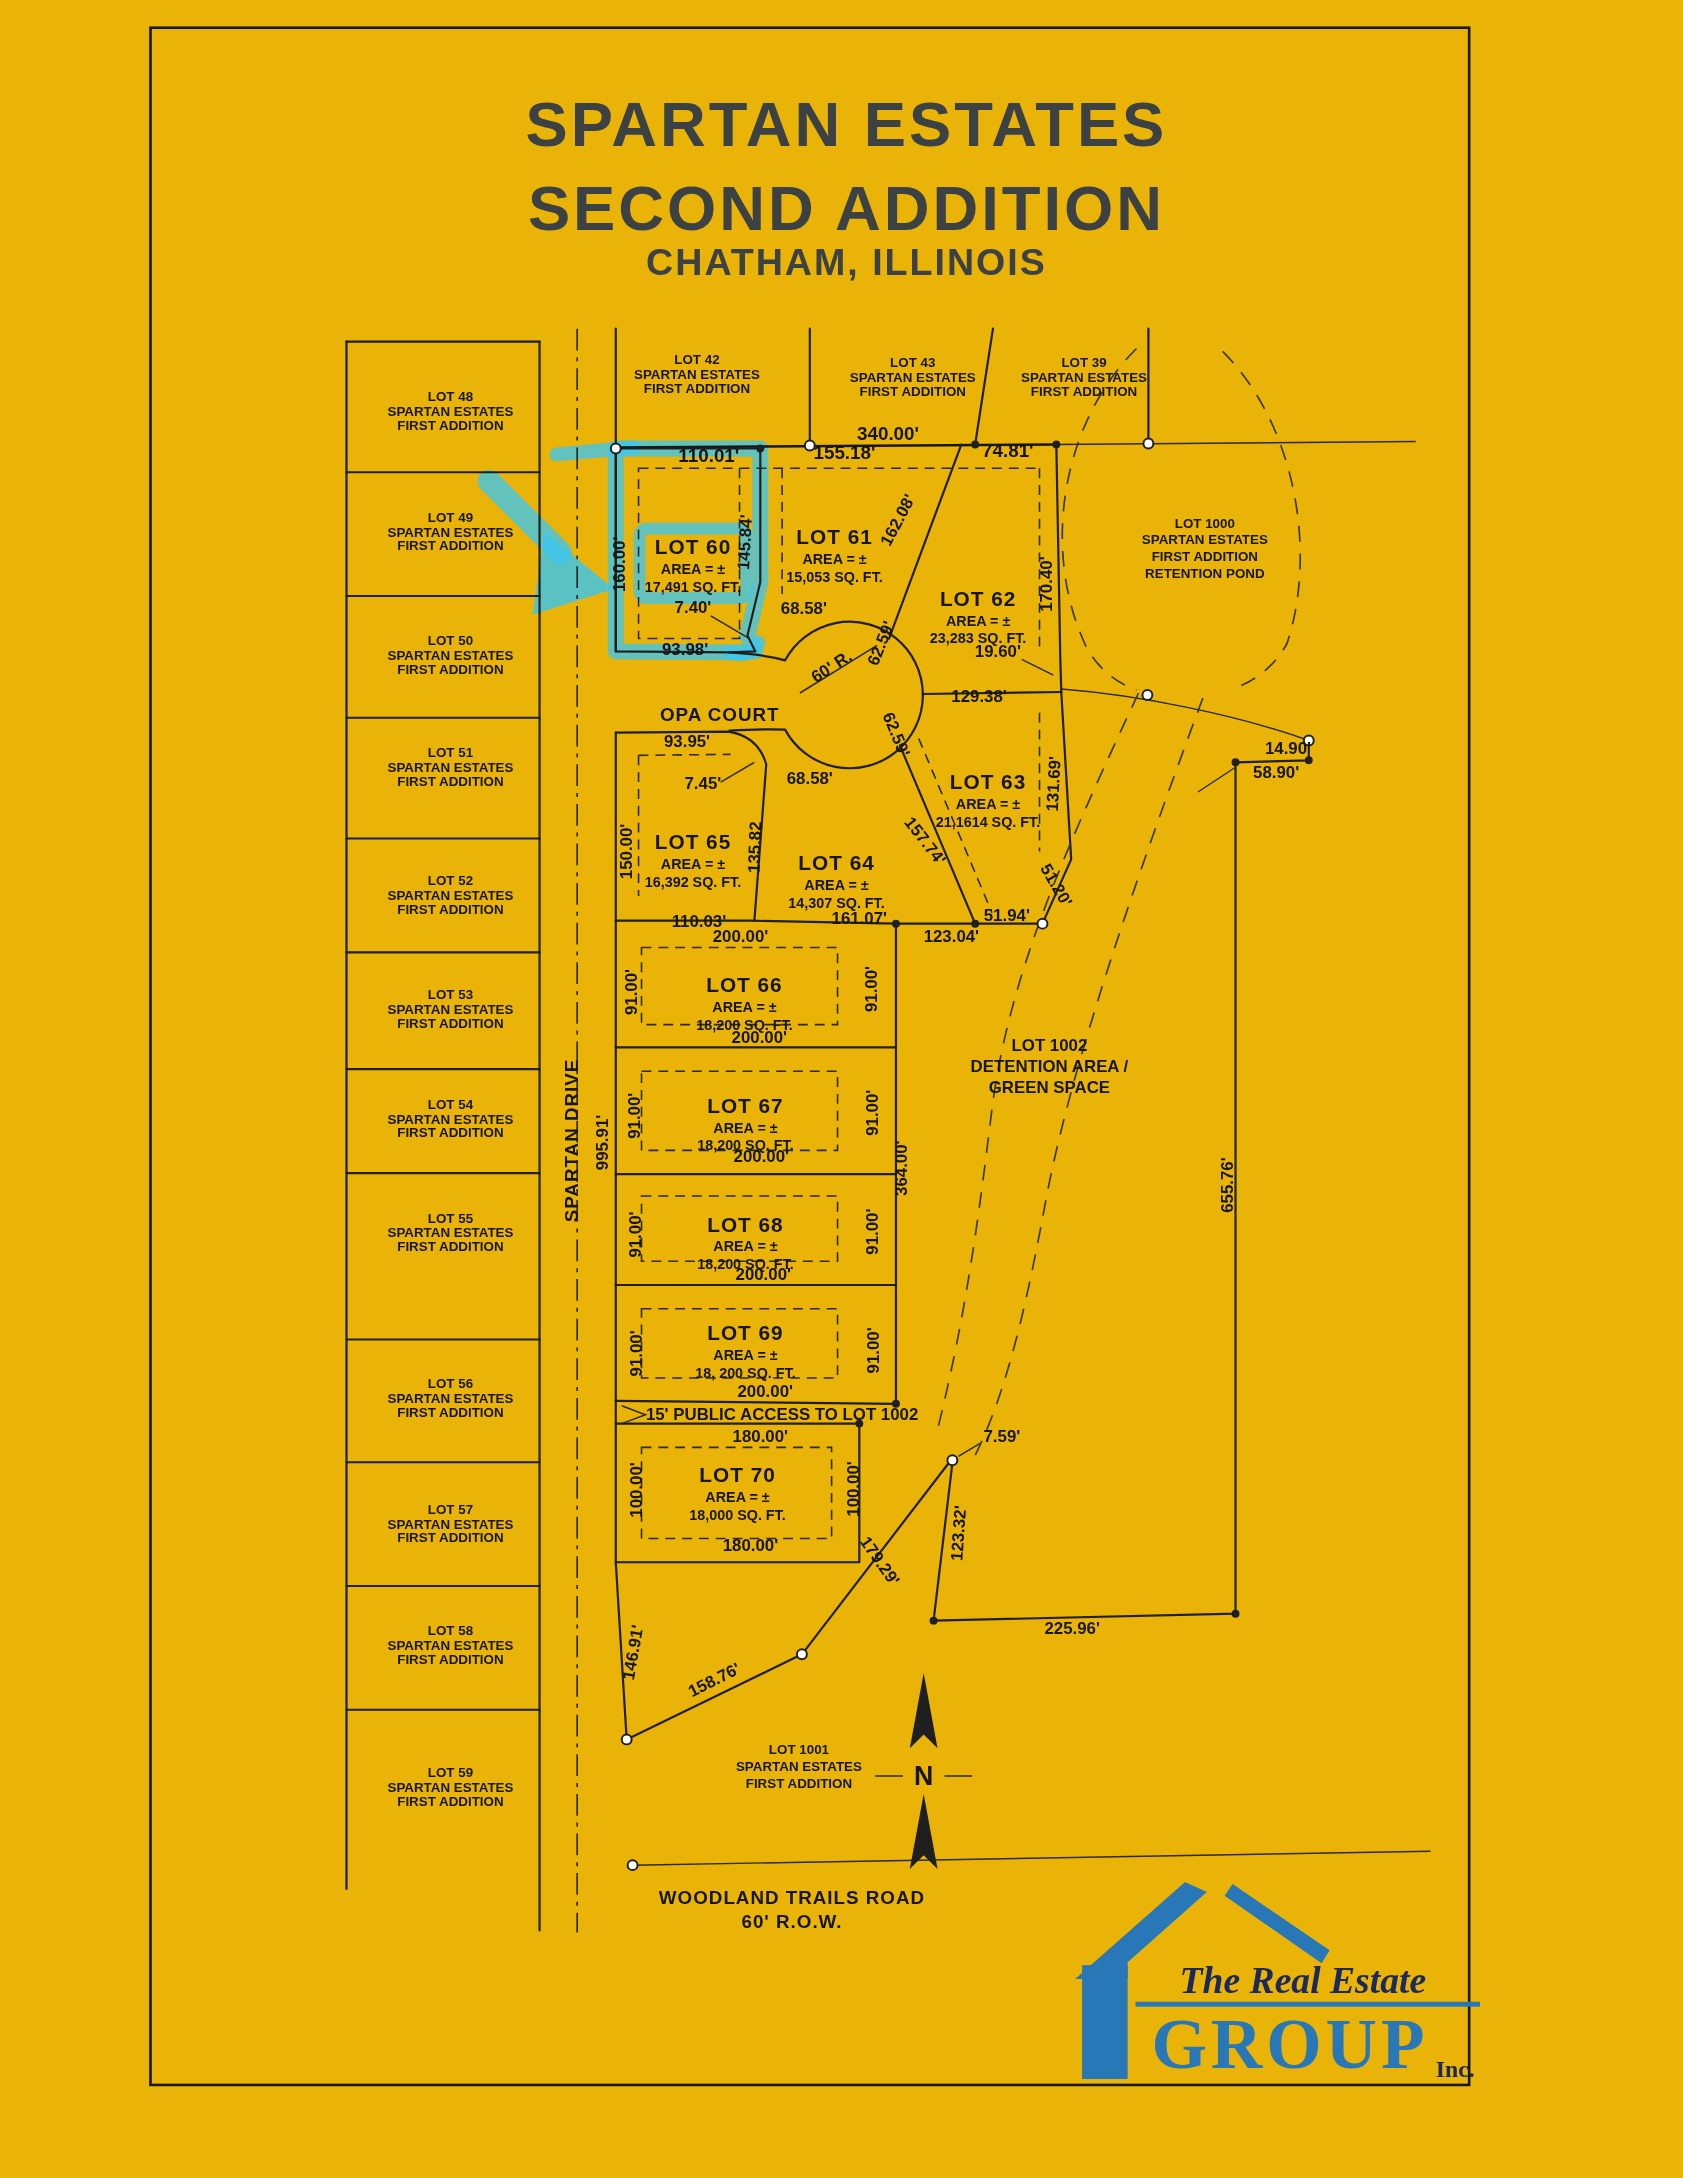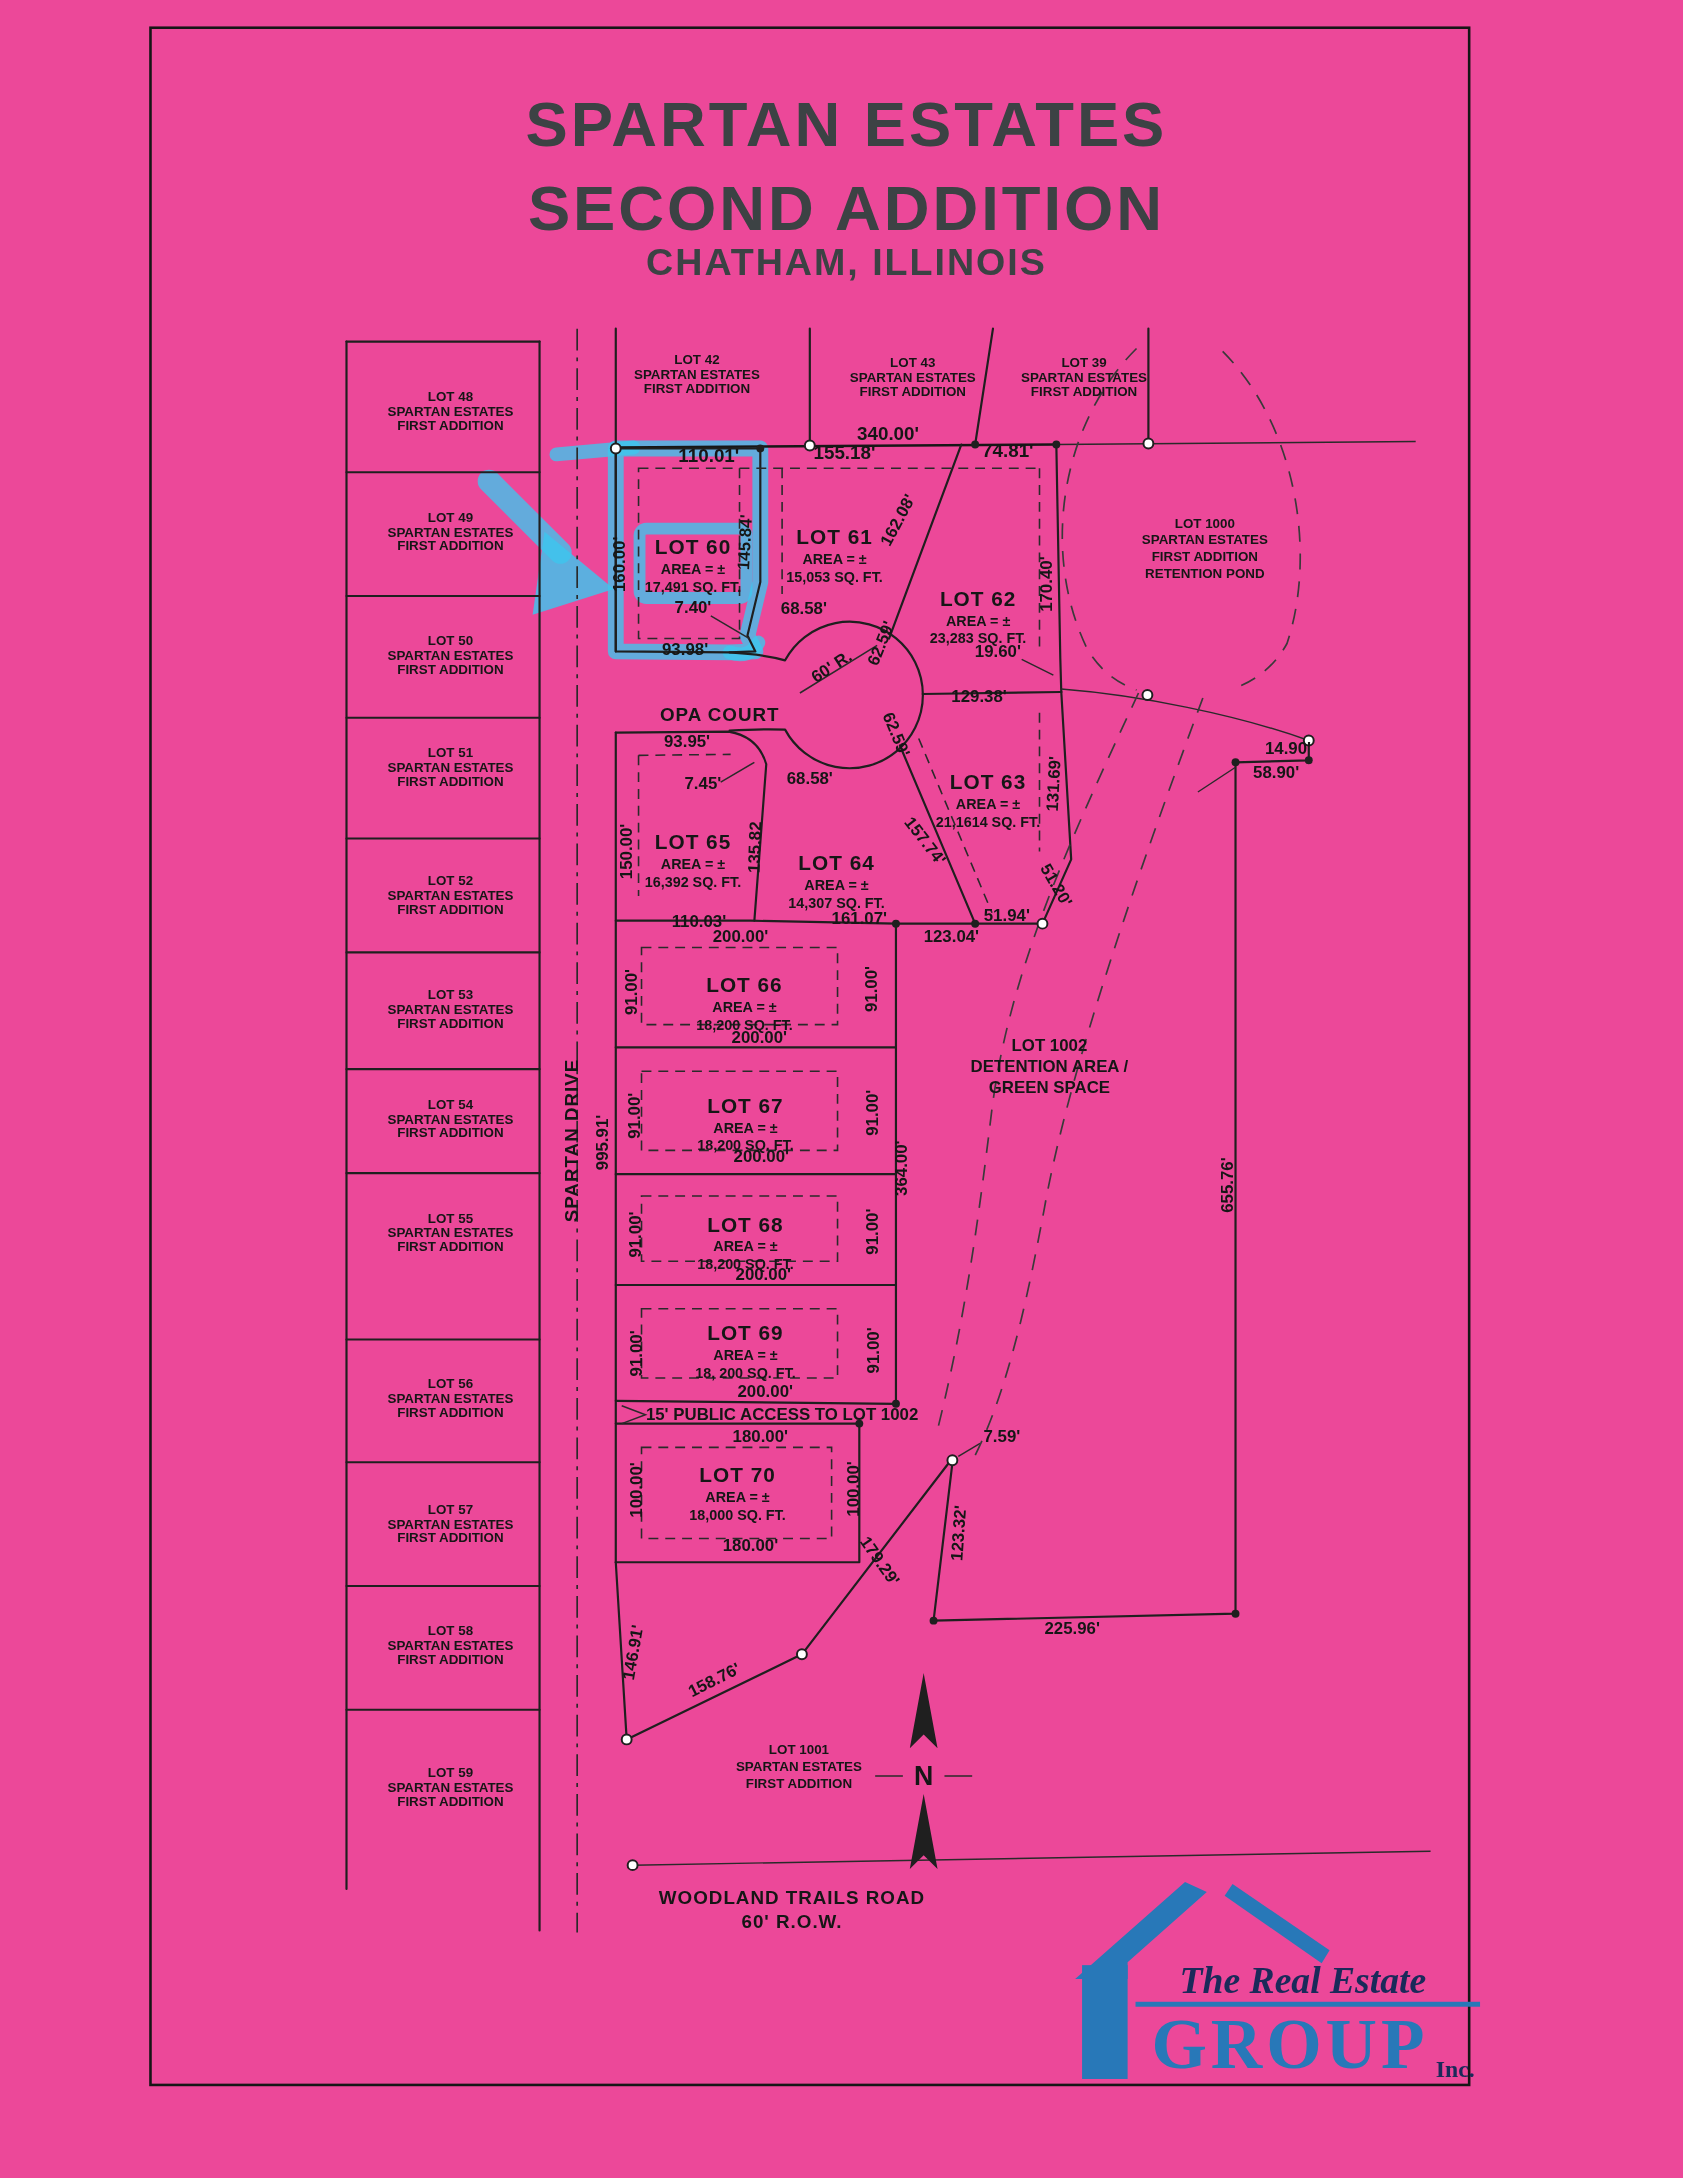--- a/index.html
+++ b/index.html
@@ -1,16 +1,16 @@
 <!DOCTYPE html>
 <html><head>
 <meta charset="utf-8">
 <style>
   html,body{margin:0;padding:0;background:#ffffff;}
-  .page{position:relative;width:1683px;height:2178px;background:#ec4899;overflow:hidden;
+  .page{position:relative;width:1683px;height:2178px;background:#eab308;overflow:hidden;
         font-family:"Liberation Sans", sans-serif;text-align:center;}
   svg{position:absolute;left:0;top:0;}
   
   .ln{stroke:#1f1f1f;stroke-width:2.2;fill:none;stroke-linecap:round;stroke-linejoin:round;}
   .lnb{stroke:#161616;stroke-width:2.6;fill:none;}
   .thin{stroke:#2a2a2a;stroke-width:1.5;fill:none;}
   .dsh{stroke:#2a2a2a;stroke-width:1.6;fill:none;stroke-dasharray:10 7;}
   .ddot{stroke:#2a2a2a;stroke-width:1.7;fill:none;stroke-dasharray:22 7 4 7;}
   .pond{stroke:#3a3a3a;stroke-width:1.7;fill:none;stroke-dasharray:16 12;}
   

